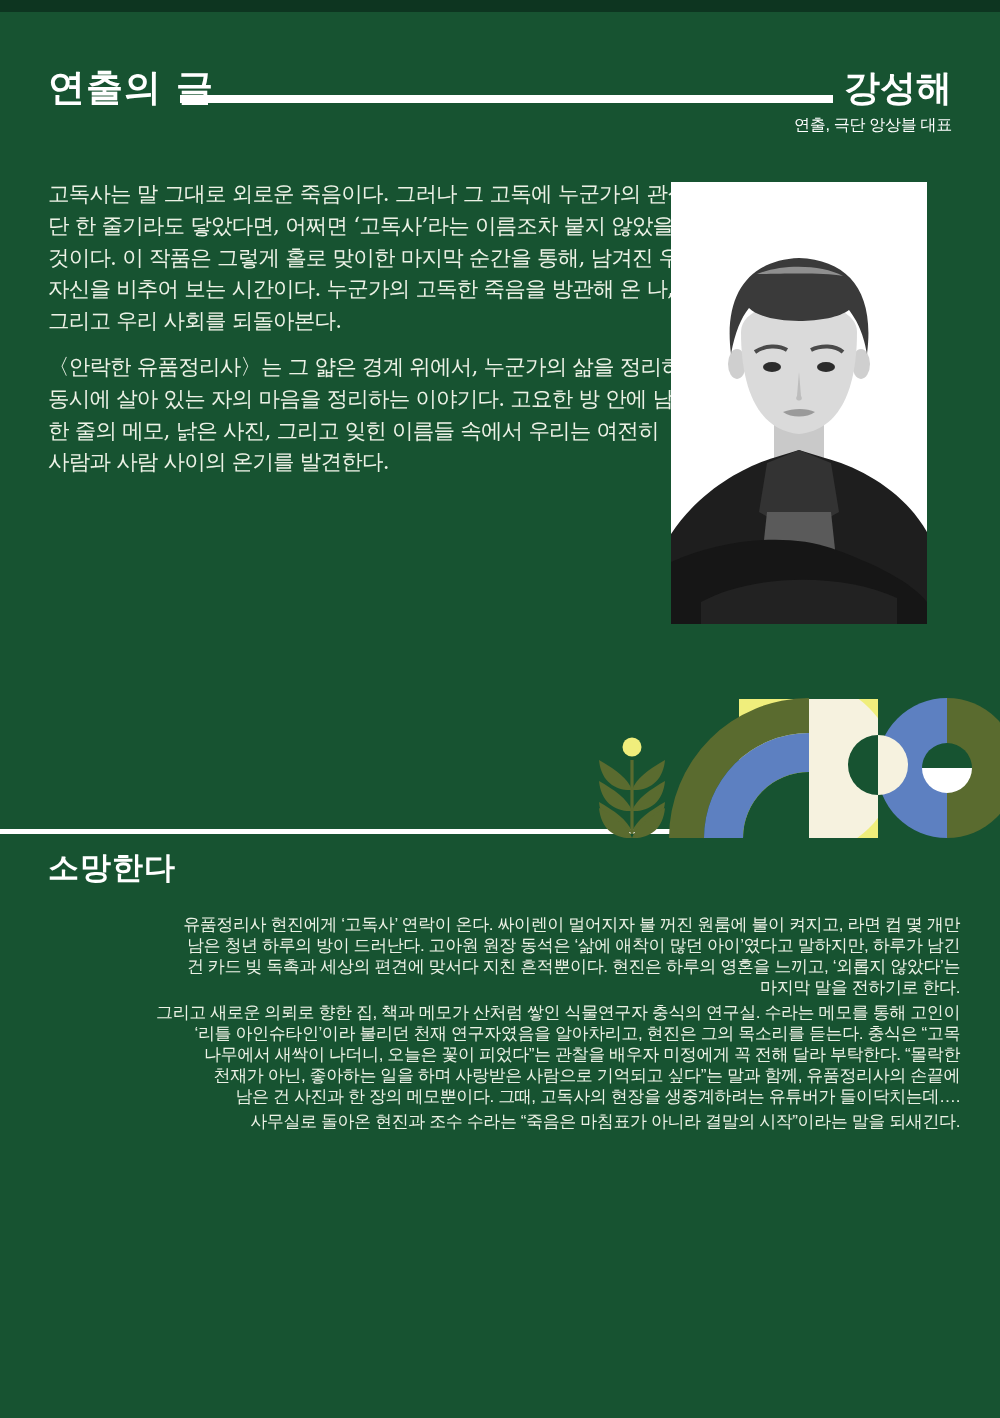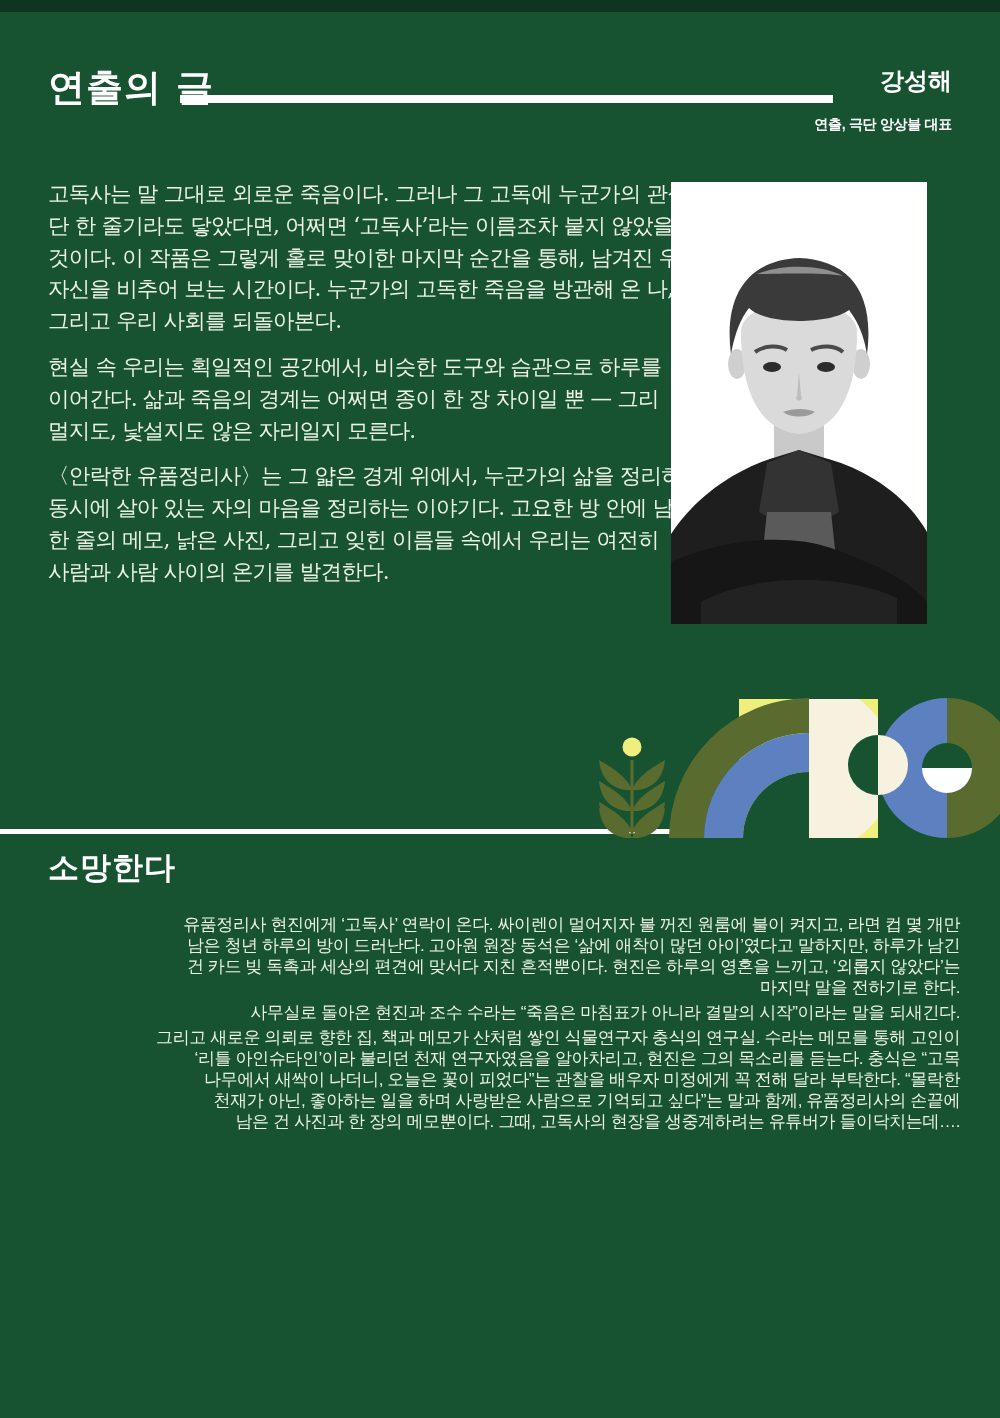--- a/index.html
+++ b/index.html
@@ -16,24 +16,24 @@
   }
   .abs{position:absolute;}
   
   .section-title{
     color:var(--white,#fff); font-family:"DejaVu Serif", serif; font-weight:bold;
     font-size:37px; letter-spacing:1px; line-height:1;
   }
   .header-rule{ background:var(--white,#fff); }
   .author-name{
     color:var(--white,#fff); font-family:"DejaVu Serif", serif; font-weight:bold;
-    font-size:24px; line-height:1; text-align:right; width:300px;
+    font-size:36px; line-height:1; text-align:right; width:300px;
   }
   .author-role{
-    color:var(--white,#fff); font-weight:bold; font-size:14px; line-height:1;
+    color:var(--white,#fff); font-weight:normal; font-size:16px; line-height:1;
     text-align:right; width:400px; letter-spacing:-0.3px;
   }
   
   .note{
     color:var(--text,#edf2e6);
     font-family:"DejaVu Serif", serif;
     font-size:21.5px; line-height:31.8px; letter-spacing:-0.8px;
     width:625px; white-space:nowrap;
   }
   .note p{margin:0 0 14px 0; padding:0;}
@@ -62,21 +62,20 @@
 
 <div class="page">
 
   <div class="abs section-title" style="left:48px; top:57px;">연출의 글</div>
   <div class="abs header-rule" style="left:180px; top:83px; width:653px; height:8px;"></div>
   <div class="abs author-name" style="left:652px; top:57px;">강성해</div>
   <div class="abs author-role" style="left:552px; top:105px;">연출, 극단 앙상블 대표</div>
 
   <div class="abs note" style="left:48px; top:166px;">
     <p>고독사는 말 그대로 외로운 죽음이다. 그러나 그 고독에 누군가의 관심이<br>단 한 줄기라도 닿았다면, 어쩌면 ‘고독사’라는 이름조차 붙지 않았을<br>것이다. 이 작품은 그렇게 홀로 맞이한 마지막 순간을 통해, 남겨진 우리<br>자신을 비추어 보는 시간이다. 누군가의 고독한 죽음을 방관해 온 나,<br>그리고 우리 사회를 되돌아본다.</p>
-    <p>현실 속 우리는 획일적인 공간에서, 비슷한 도구와 습관으로 하루를<br>이어간다. 삶과 죽음의 경계는 어쩌면 종이 한 장 차이일 뿐 — 그리<br>멀지도, 낯설지도 않은 자리일지 모른다.</p>
     <p>〈안락한 유품정리사〉는 그 얇은 경계 위에서, 누군가의 삶을 정리하며<br>동시에 살아 있는 자의 마음을 정리하는 이야기다. 고요한 방 안에 남은<br>한 줄의 메모, 낡은 사진, 그리고 잊힌 이름들 속에서 우리는 여전히<br>사람과 사람 사이의 온기를 발견한다.</p>
   </div>
 
   <div class="abs photo" style="left:671px; top:170px; width:256px; height:442px;">
     <svg width="256" height="442" viewBox="0 0 256 442">
       <rect x="0" y="0" width="256" height="442" fill="#ffffff"></rect>
 
       <rect x="103" y="240" width="50" height="50" fill="#c9c9c9"></rect>
 
       <path d="M0,442 L0,352 C30,306 78,283 102,276 L128,268 L154,276 C188,285 232,308 256,350 L256,442 Z" fill="#1e1e1e"></path>
@@ -147,17 +146,17 @@
     <g>
       <path class="f-bg" d="M878,723 A30,30 0 0 0 878,783 Z"></path>
       <path class="f-cream" d="M878,723 A30,30 0 0 1 878,783 Z"></path>
     </g>
   </svg>
 
   <div class="abs section-title syn-title" style="left:48px; top:840px;">소망한다</div>
 
   <div class="abs syn" style="left:48px; top:902px;">
     <p>유품정리사 현진에게 ‘고독사’ 연락이 온다. 싸이렌이 멀어지자 불 꺼진 원룸에 불이 켜지고, 라면 컵 몇 개만<br>남은 청년 하루의 방이 드러난다. 고아원 원장 동석은 ‘삶에 애착이 많던 아이’였다고 말하지만, 하루가 남긴<br>건 카드 빚 독촉과 세상의 편견에 맞서다 지친 흔적뿐이다. 현진은 하루의 영혼을 느끼고, ‘외롭지 않았다’는<br>마지막 말을 전하기로 한다.</p>
+    <p>그리고 새로운 의뢰로 향한 집, 책과 메모가 산처럼 쌓인 식물연구자 충식의 연구실. 수라는 메모를 통해 고인이<br>‘리틀 아인슈타인’이라 불리던 천재 연구자였음을 알아차리고, 현진은 그의 목소리를 듣는다. 충식은 “고목<br>나무에서 새싹이 나더니, 오늘은 꽃이 피었다”는 관찰을 배우자 미정에게 꼭 전해 달라 부탁한다. “몰락한<br>천재가 아닌, 좋아하는 일을 하며 사랑받은 사람으로 기억되고 싶다”는 말과 함께, 유품정리사의 손끝에<br>남은 건 사진과 한 장의 메모뿐이다. 그때, 고독사의 현장을 생중계하려는 유튜버가 들이닥치는데….</p>
     <p>사무실로 돌아온 현진과 조수 수라는 “죽음은 마침표가 아니라 결말의 시작”이라는 말을 되새긴다.</p>
-    <p>그리고 새로운 의뢰로 향한 집, 책과 메모가 산처럼 쌓인 식물연구자 충식의 연구실. 수라는 메모를 통해 고인이<br>‘리틀 아인슈타인’이라 불리던 천재 연구자였음을 알아차리고, 현진은 그의 목소리를 듣는다. 충식은 “고목<br>나무에서 새싹이 나더니, 오늘은 꽃이 피었다”는 관찰을 배우자 미정에게 꼭 전해 달라 부탁한다. “몰락한<br>천재가 아닌, 좋아하는 일을 하며 사랑받은 사람으로 기억되고 싶다”는 말과 함께, 유품정리사의 손끝에<br>남은 건 사진과 한 장의 메모뿐이다. 그때, 고독사의 현장을 생중계하려는 유튜버가 들이닥치는데….</p>
   </div>
 
 </div>
 
 </body></html>

